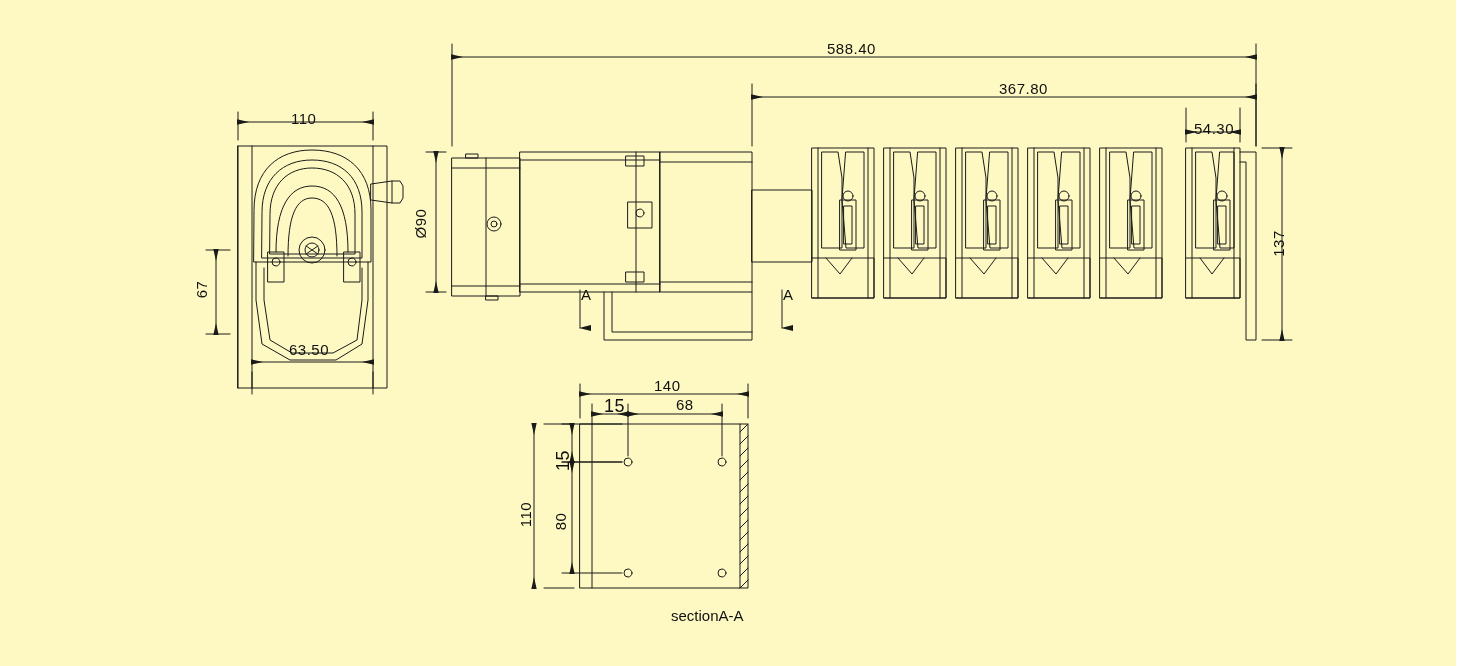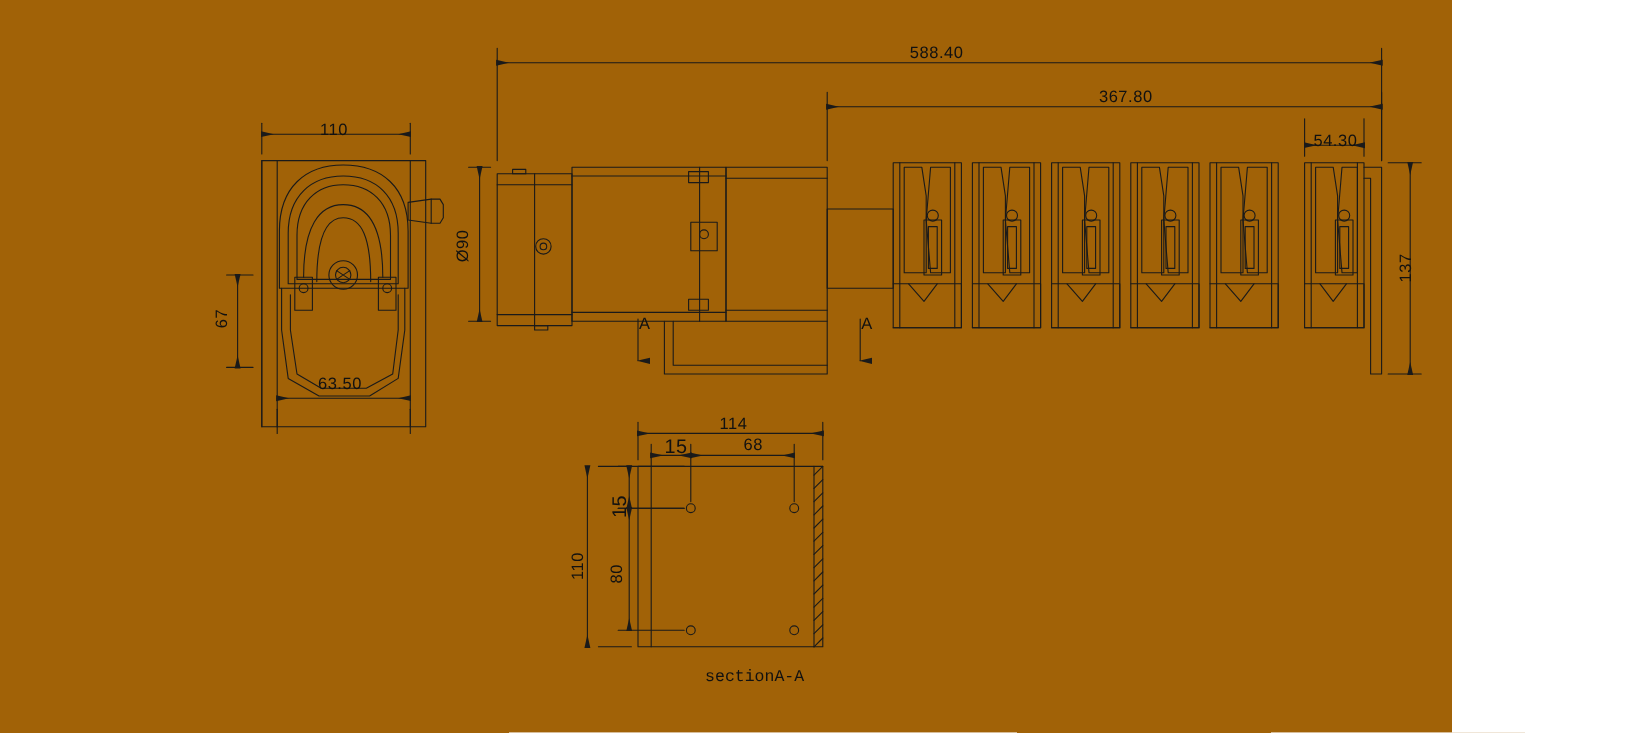--- a/index.html
+++ b/index.html
@@ -5,23 +5,23 @@
   html, body {
     margin: 0;
     padding: 0;
     background: #ffffff;
   }
   body {
     font-family: "Liberation Sans", sans-serif;
   }
   #sheet {
     position: relative;
-    width: 1320px;
+    width: 1456px;
     height: 666px;
-    background: #a16207;
+    background: #fef9c3;
     overflow: hidden;
   }
   svg.draw {
     position: absolute;
     left: 0;
     top: 0;
     width: 1484px;
     height: 666px;
   }
   .dimtext {
@@ -32,24 +32,25 @@
     white-space: nowrap;
     letter-spacing: 0.5px;
   }
   .dimtext.small { font-size: 18px; }
   .vert {
     transform-origin: 50% 50%;
     transform: rotate(-90deg);
   }
   .caption {
     position: absolute;
-    font-family: Liberation Mono, monospace;
+    font-family: Liberation Sans, sans-serif;
     font-size: 15px;
     color: #111111;
     white-space: nowrap;
+    margin-left: 30px;
   }
   .lbl {
     position: absolute;
     font-family: "Liberation Sans", sans-serif;
     font-size: 15px;
     color: #111111;
   }
 </style>
 </head>
 <body>
@@ -304,21 +305,21 @@
   <div class="dimtext" style="left:291px; top:110px;">110</div>
   <div class="dimtext" style="left:289px; top:341px;">63.50</div>
   <div class="dimtext vert" style="left:193px; top:281px;">67</div>
 
   <div class="dimtext vert" style="left:406px; top:215px;">Ø90</div>
   <div class="dimtext vert" style="left:1265px; top:235px;">137</div>
 
   <div class="lbl" style="left:581px; top:286px;">A</div>
   <div class="lbl" style="left:783px; top:286px;">A</div>
 
-  <div class="dimtext" style="left:654px; top:377px;">114</div>
+  <div class="dimtext" style="left:654px; top:377px;">140</div>
   <div class="dimtext" style="left:664px; top:396px;margin-left:12px;">68</div>
   <div class="dimtext small" style="left:604px; top:396px;">15</div>
 
   <div class="dimtext vert" style="left:513px; top:506px;">110</div>
   <div class="dimtext vert small" style="left:553px; top:450px;">15</div>
   <div class="dimtext vert" style="left:552px; top:513px;">80</div>
 
   <div class="caption" style="left:641px; top:607px;">sectionA-A</div>
 
 </div>

